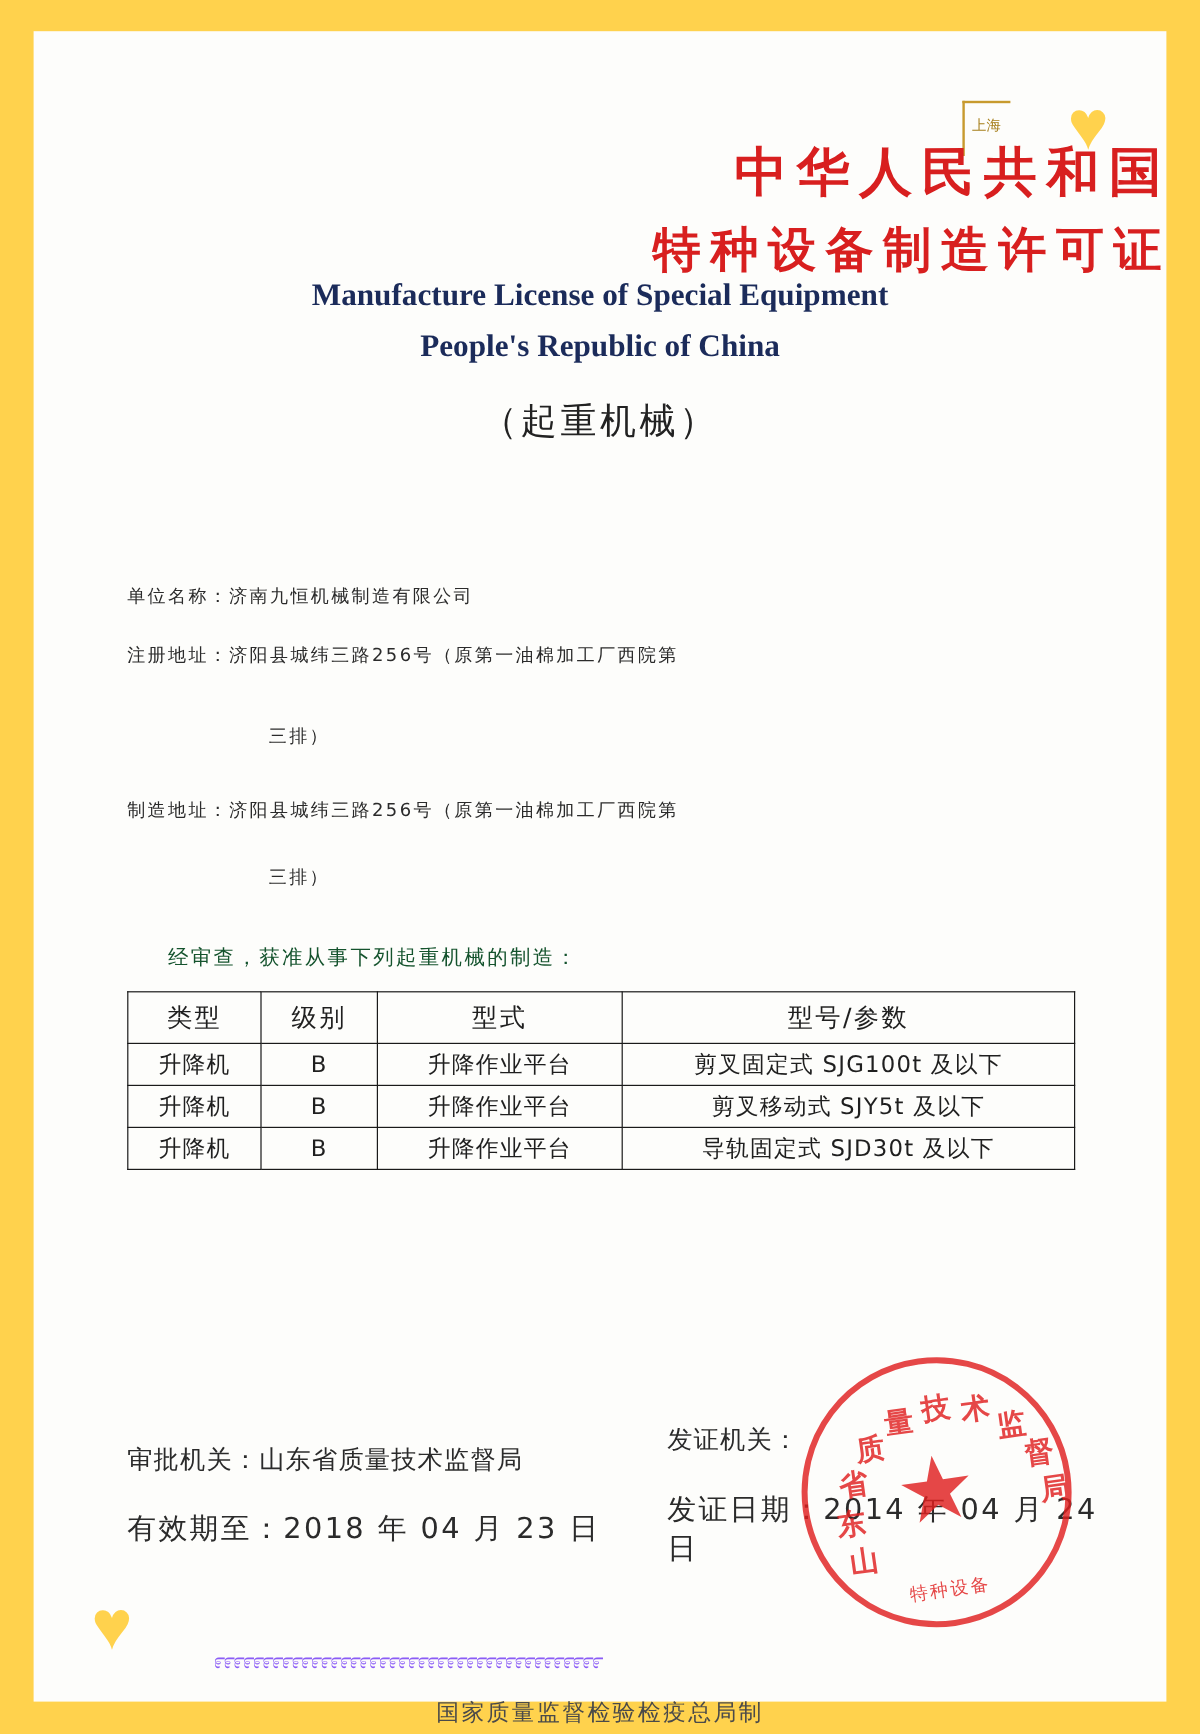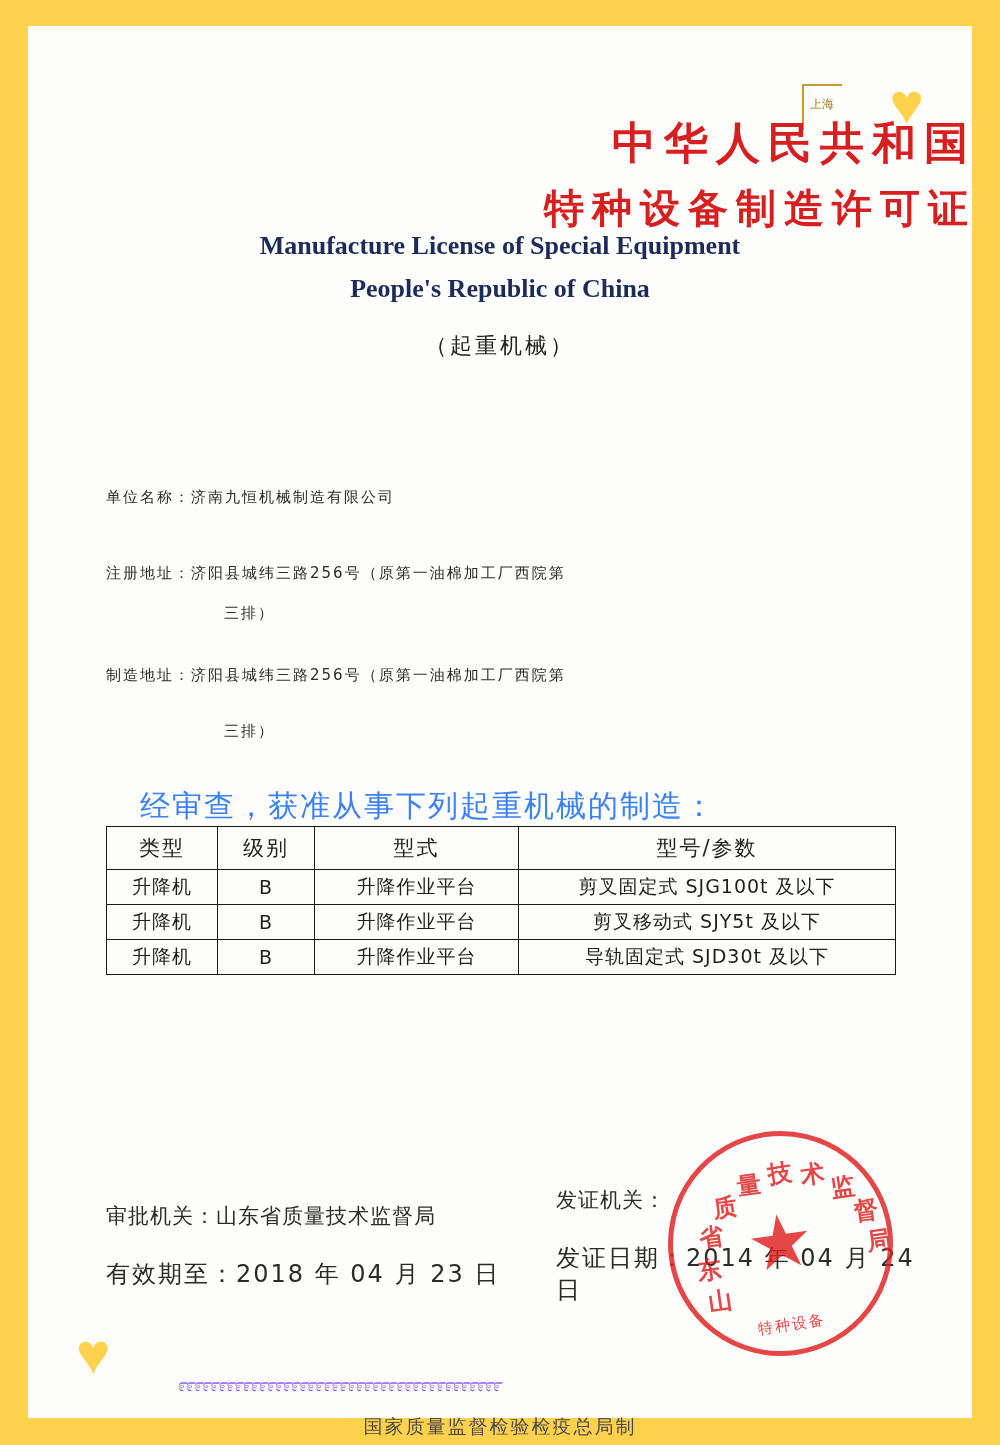--- a/index.html
+++ b/index.html
@@ -92,21 +92,21 @@
   .title-en.e1 { top: 205px; }
   .title-en.e2 { top: 248px; }
 
   .subtitle {
     position: absolute;
     left: 0;
     width: 944px;
     top: 305px;
     text-align: center;
     color: #222;
-    font-size: 22px;
+    font-size: 30px;
     letter-spacing: 3px;
     font-family: "DejaVu Sans", sans-serif;
   }
 
   .serial {
     position: absolute;
     right: 68px;
     top: 370px;
     font-size: 22px;
     color: #2a2a2a;
@@ -119,31 +119,31 @@
     left: 78px;
     width: 850px;
     font-size: 15px;
     color: #2b2b2b;
     letter-spacing: 2px;
     font-family: "DejaVu Sans", sans-serif;
   }
   .field .lbl { color: #2b2b2b; }
   .field .val { color: #2b2b2b; }
   .f1 { top: 462px; }
-  .f2 { top: 538px; }
+  .f2 { top: 511px; }
   .f2b { top: 578px; left: 196px; }
   .f3 { top: 640px; }
   .f3b { top: 696px; left: 196px; }
 
   .grant-line {
     position: absolute;
     left: 112px;
     top: 760px;
-    font-size: 30px;
-    color: #3b82f6;
+    font-size: 17px;
+    color: #14532d;
     letter-spacing: 2px;
     font-family: Liberation Mono, monospace;
   }
 
   table.permit {
     position: absolute;
     left: 78px;
     top: 800px;
     width: 790px;
     border-collapse: collapse;

